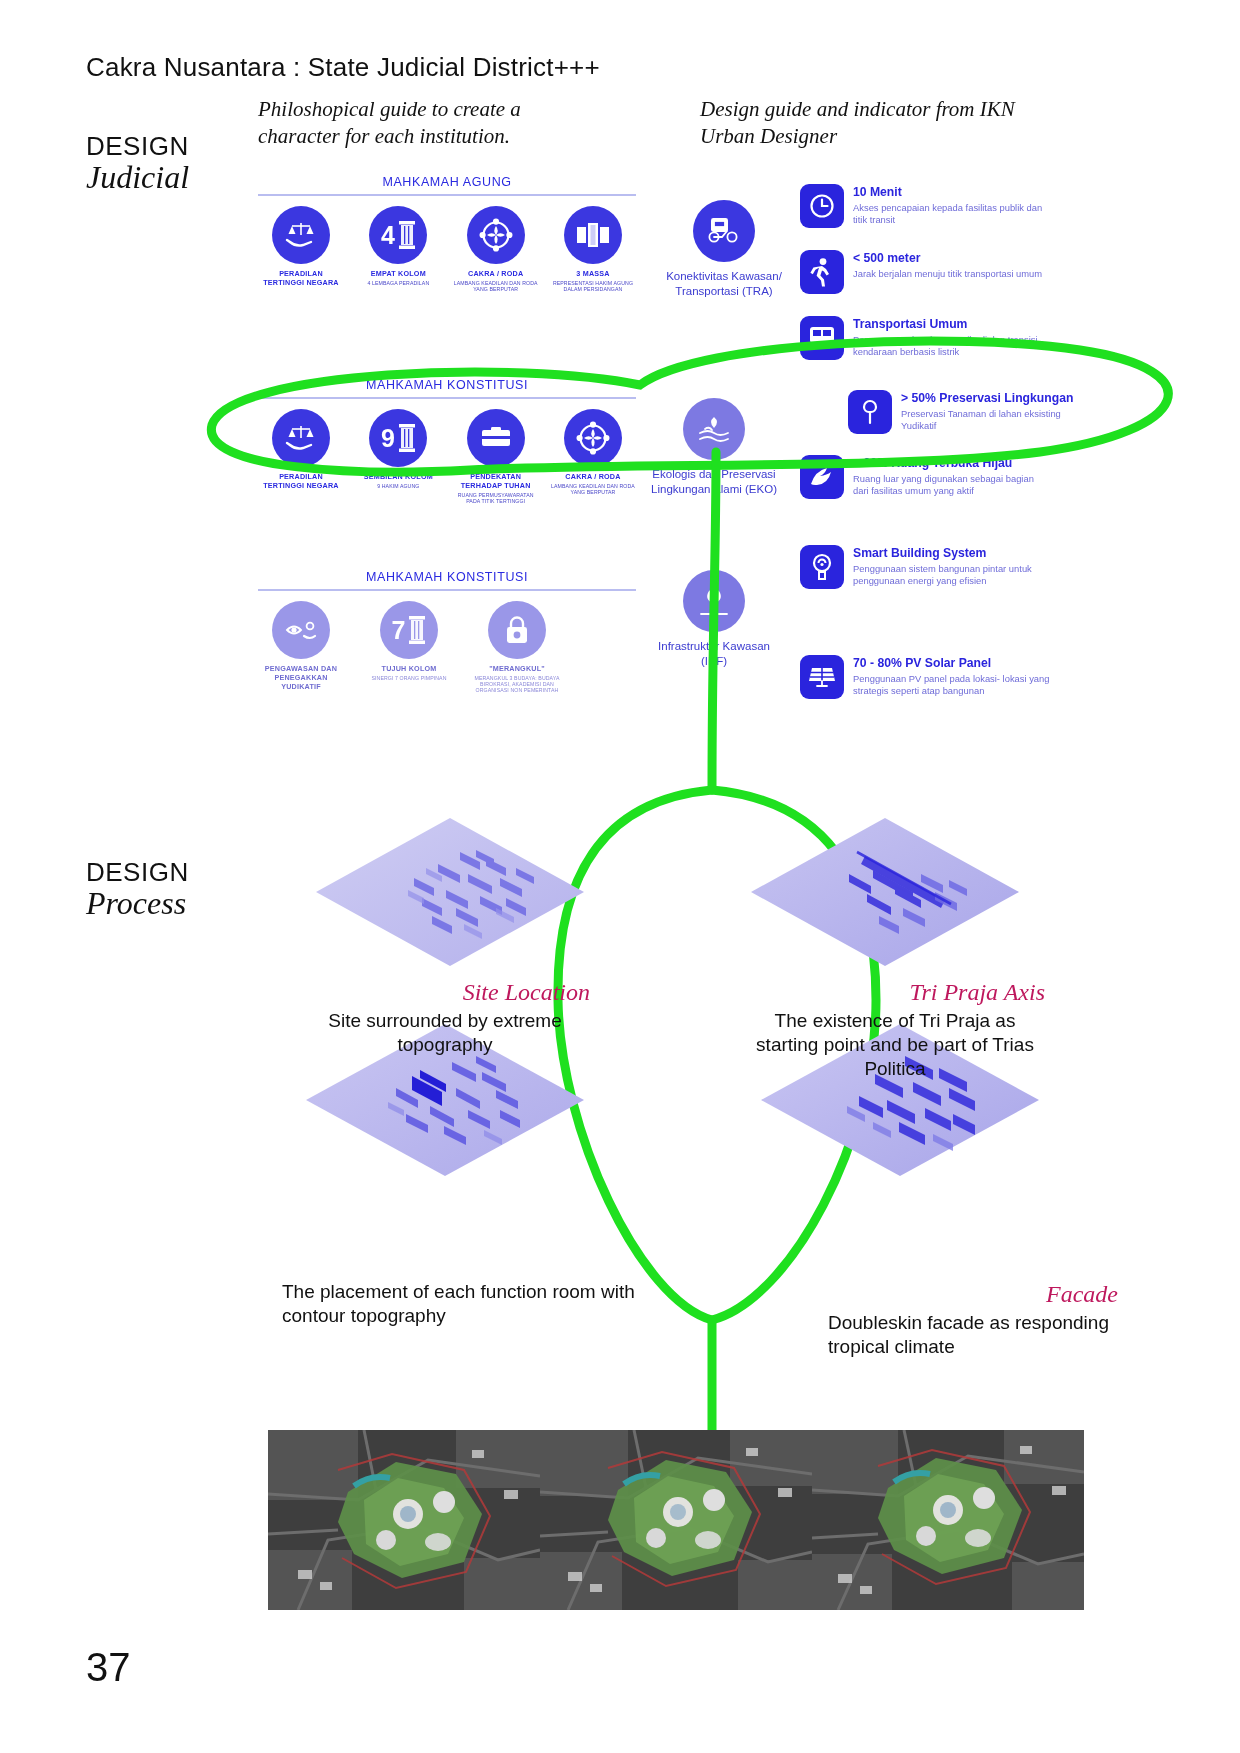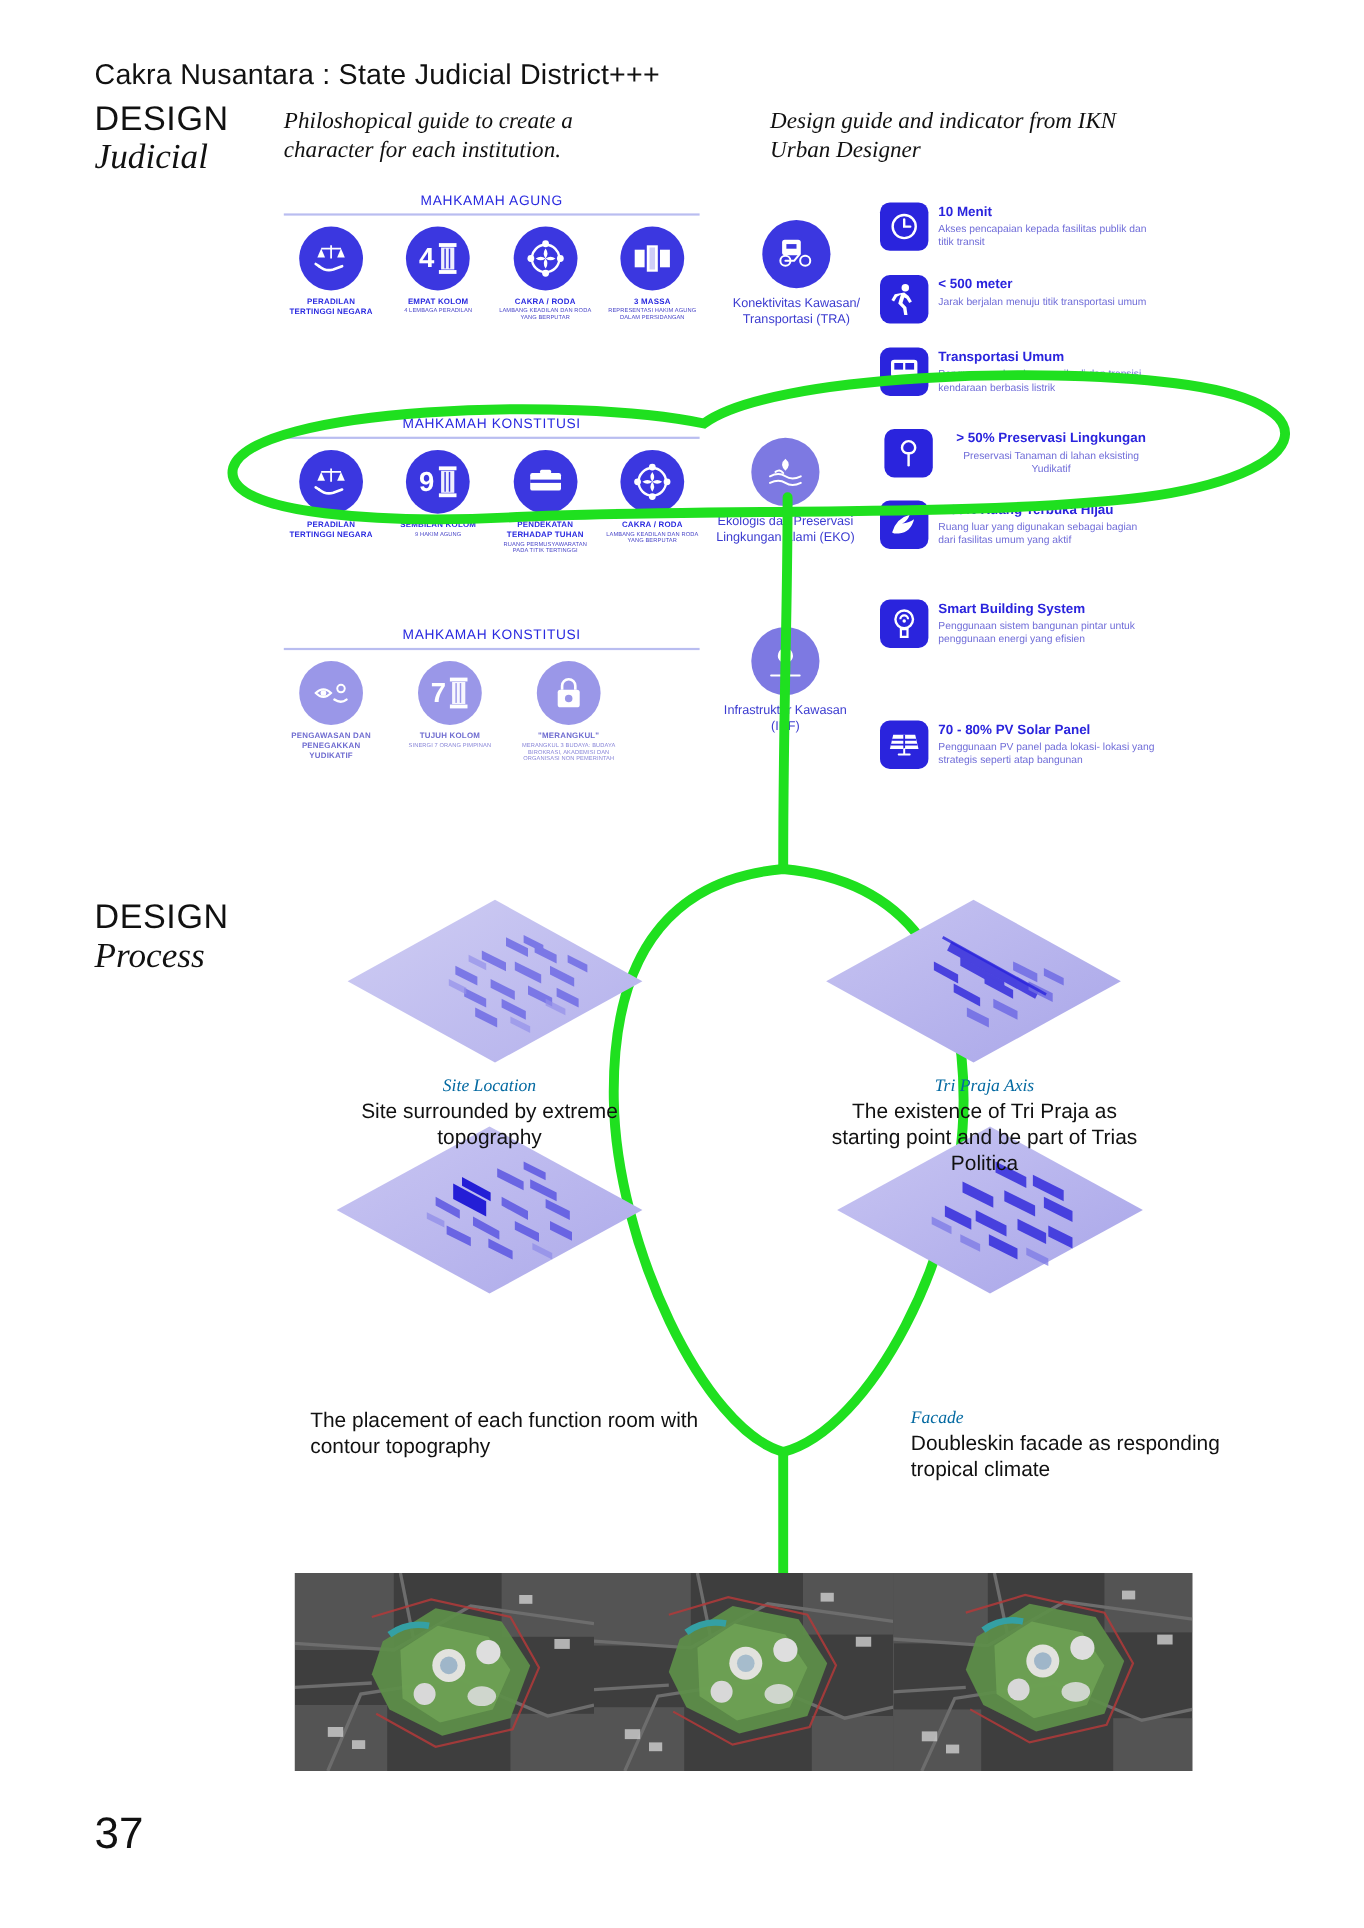--- a/index.html
+++ b/index.html
@@ -12,21 +12,21 @@
   .page { position: relative; width: 1240px; height: 1753px; background:#fff; }
 
   
   .doc-title {
     position: absolute; left: 86px; top: 52px;
     font-size: 26px; color: #111; letter-spacing: .2px;
     white-space: nowrap;
   }
 
   .sec-head { position: absolute; }
-  .sec-head .l1 { font-size: 31px; letter-spacing: .5px; color:#111; line-height: 1.05; }
+  .sec-head .l1 { font-size: 26px; letter-spacing: .5px; color:#111; line-height: 1.05; margin-top: 41px; }
   .sec-head .l2 { font-family: "Liberation Serif", serif; font-style: italic; font-size: 32px; color:#111; line-height: 1.1; }
 
   .head-concept { left: 86px; top: 92px; }
   .head-process { left: 86px; top: 818px; }
 
   .lede {
     position: absolute;
     font-family: "Liberation Serif", serif; font-style: italic;
     font-size: 21px; color: #111; line-height: 1.28;
   }
@@ -82,21 +82,21 @@
   .ind .b { font-size: 9.4px; color: #6f6cd8; line-height: 1.3; }
 
   
   .green-layer { position: absolute; left:0; top:0; width:1240px; height:1753px; pointer-events:none; }
 
   
   .terrain { position: absolute; }
   .proc-cap { position: absolute; }
   .proc-cap .t {
     font-family: "Liberation Serif", serif; font-style: italic;
-    font-size: 16px; color: #0369a1; line-height: 1.2; margin-bottom: 2px;
+    font-size: 24px; color: #be185d; line-height: 1.2; margin-bottom: 2px; text-align: right;
   }
   .proc-cap .d { font-size: 19px; color: #111; line-height: 1.27; }
   .cap-center { text-align: center; }
 
   
   .sitemap { position: absolute; width: 272px; height: 180px; overflow: hidden; background:#4b4b4b; }
   .pageno { position: absolute; left: 86px; top: 1645px; font-size: 40px; color:#111; }
 </style>
 </head>
 <body>
@@ -358,21 +358,21 @@
       <svg width="36" height="32" viewBox="0 0 36 32" fill="none" stroke="#fff" stroke-width="1.8">
         <path d="M18 4 q6 5 0 11 q-6 -6 0 -11 Z" fill="#fff" stroke="none"></path>
         <path d="M4 20 q8 -4 14 0 q6 4 14 0" stroke-linecap="round"></path>
         <path d="M4 26 q8 -4 14 0 q6 4 14 0" stroke-linecap="round"></path>
         <path d="M9 16 q4 -3 7 1" stroke-linecap="round"></path>
       </svg>
     </div>
     <div class="glabel">Ekologis dan Preservasi Lingkungan Alami (EKO)</div>
   </div>
 
-  <div class="ind" style="left:804px; top:390px;text-align:center;">
+  <div class="ind" style="left:848px; top:390px;">
     <div class="sq">
       <svg width="28" height="30" viewBox="0 0 28 30" fill="none" stroke="#fff" stroke-width="2.2">
         <path d="M14 4 a6 6 0 0 1 6 6 a5 5 0 0 1 -5 5 h-2 a5 5 0 0 1 -5 -5 a6 6 0 0 1 6 -6 Z"></path>
         <path d="M14 15 v11" stroke-linecap="round"></path>
       </svg>
     </div>
     <div class="txt">
       <div class="h">&gt; 50% Preservasi Lingkungan</div>
       <div class="b">Preservasi Tanaman di lahan eksisting Yudikatif</div>
     </div>

